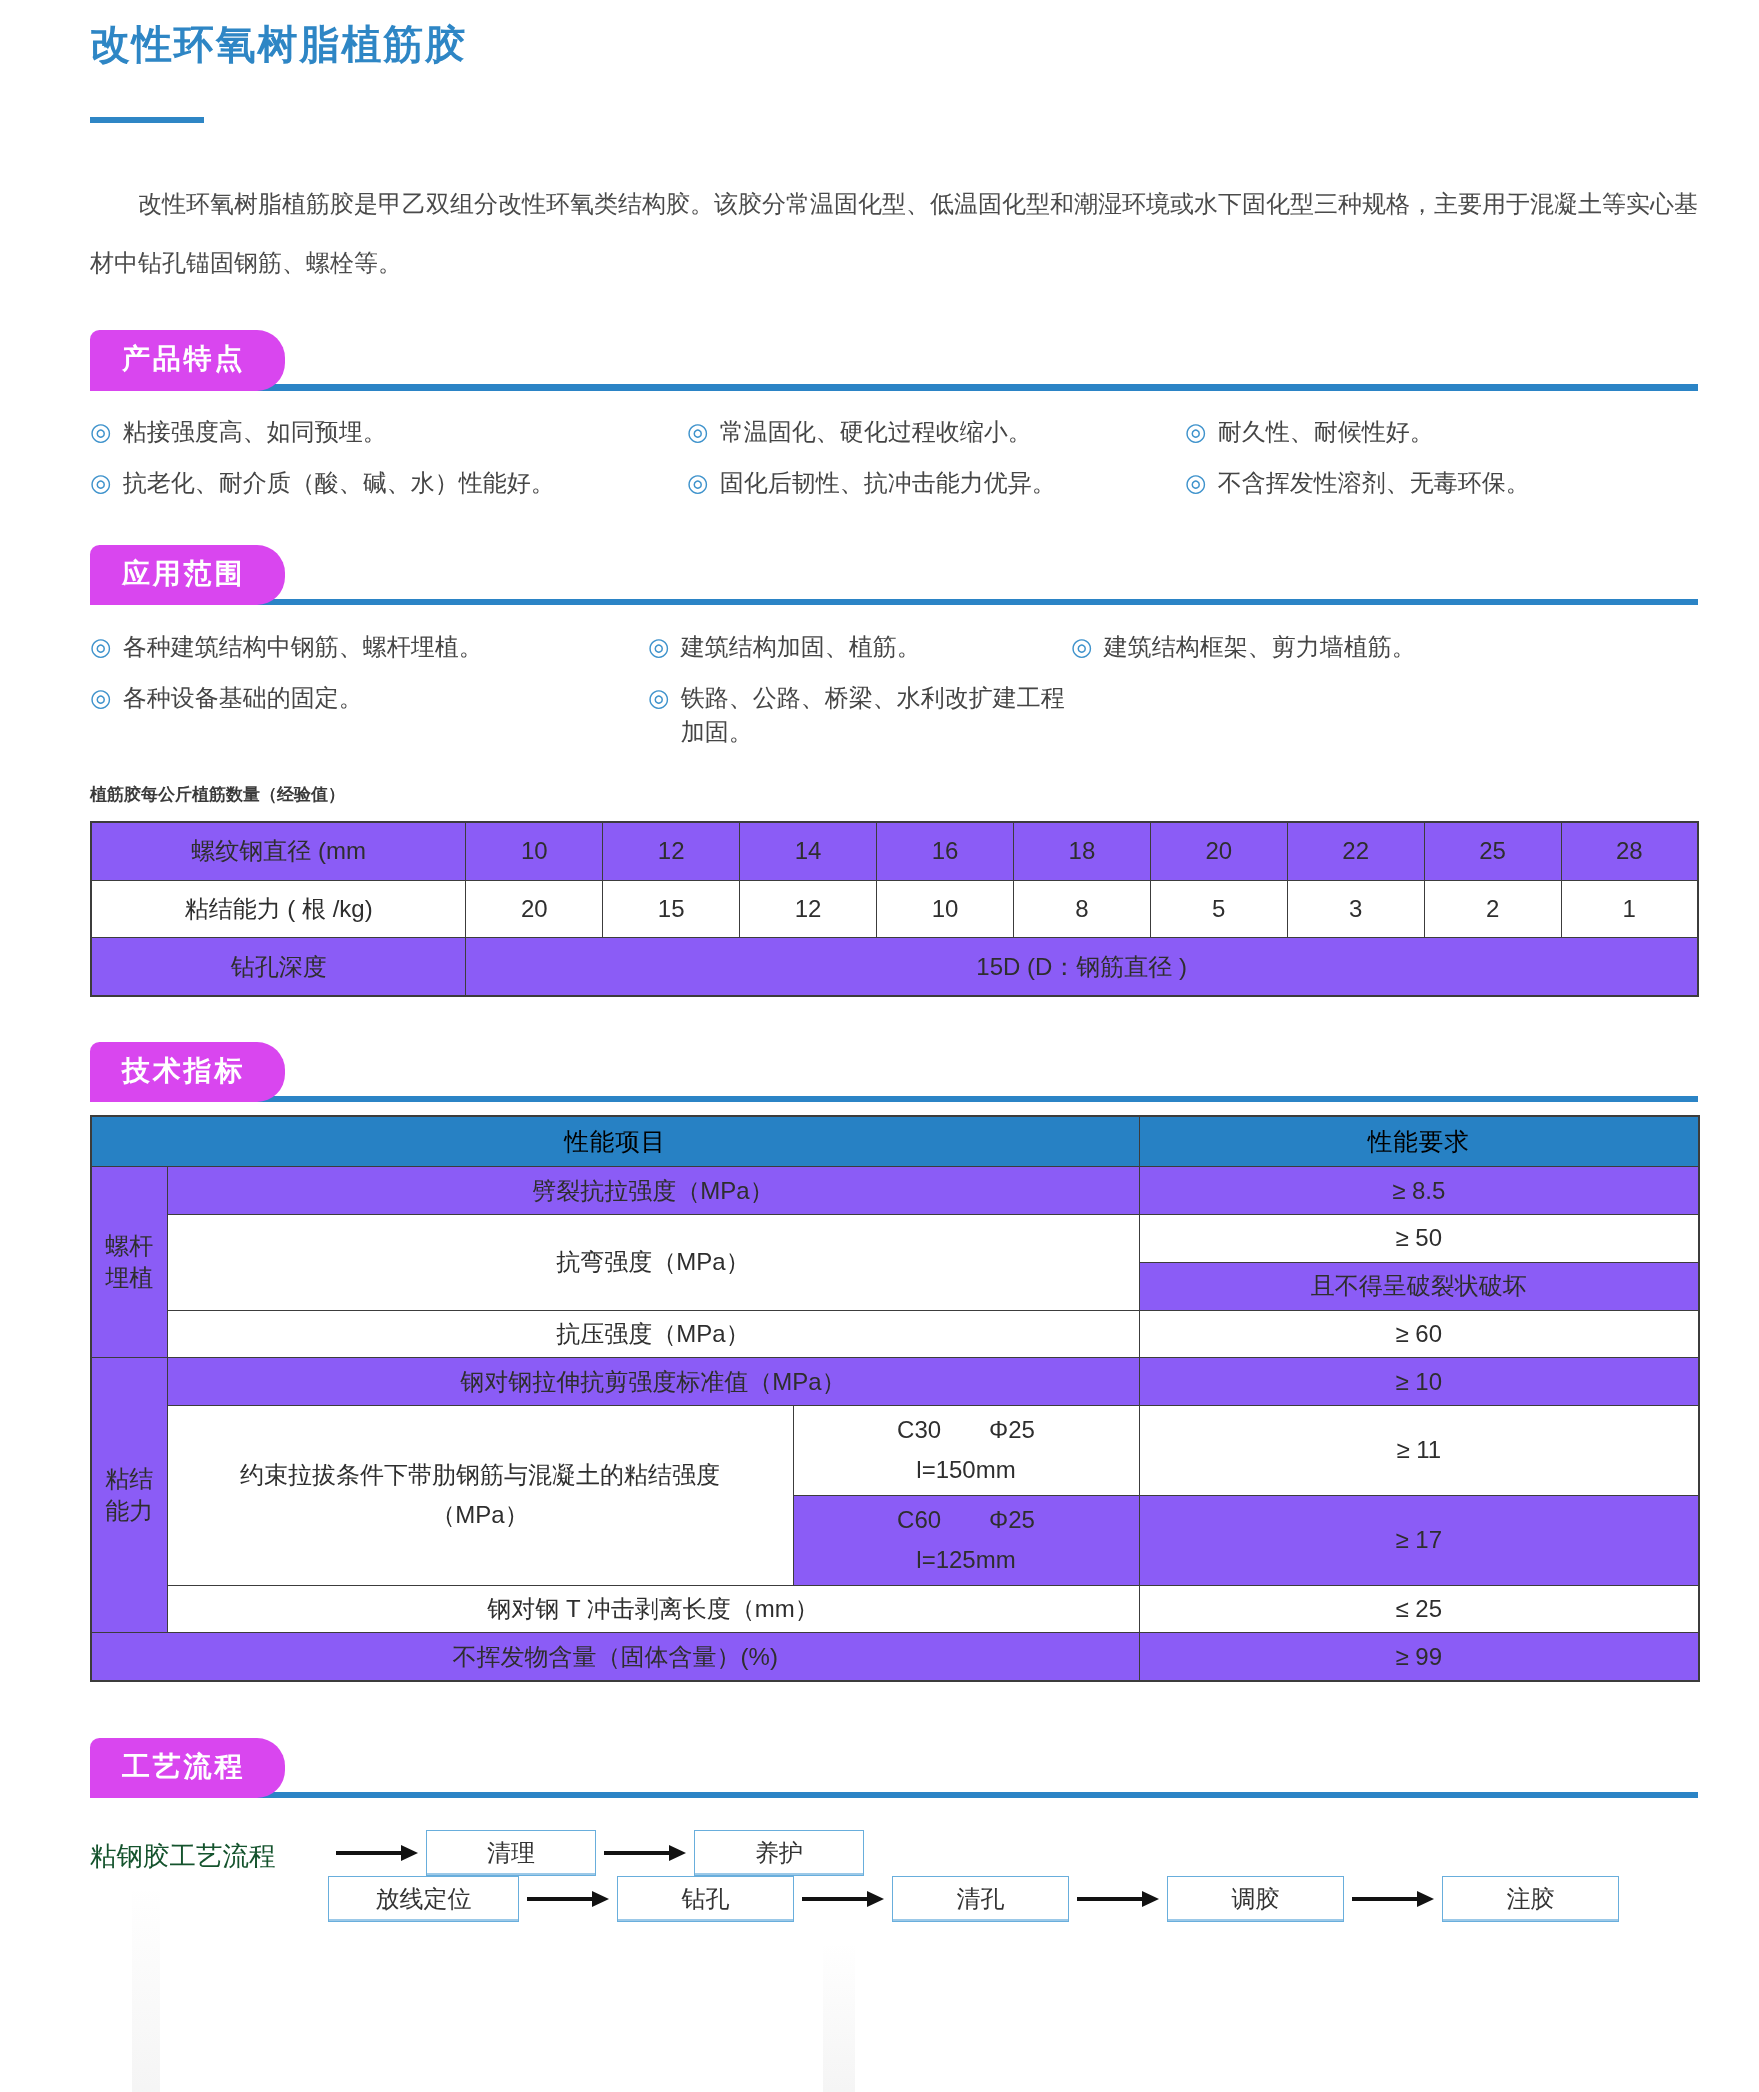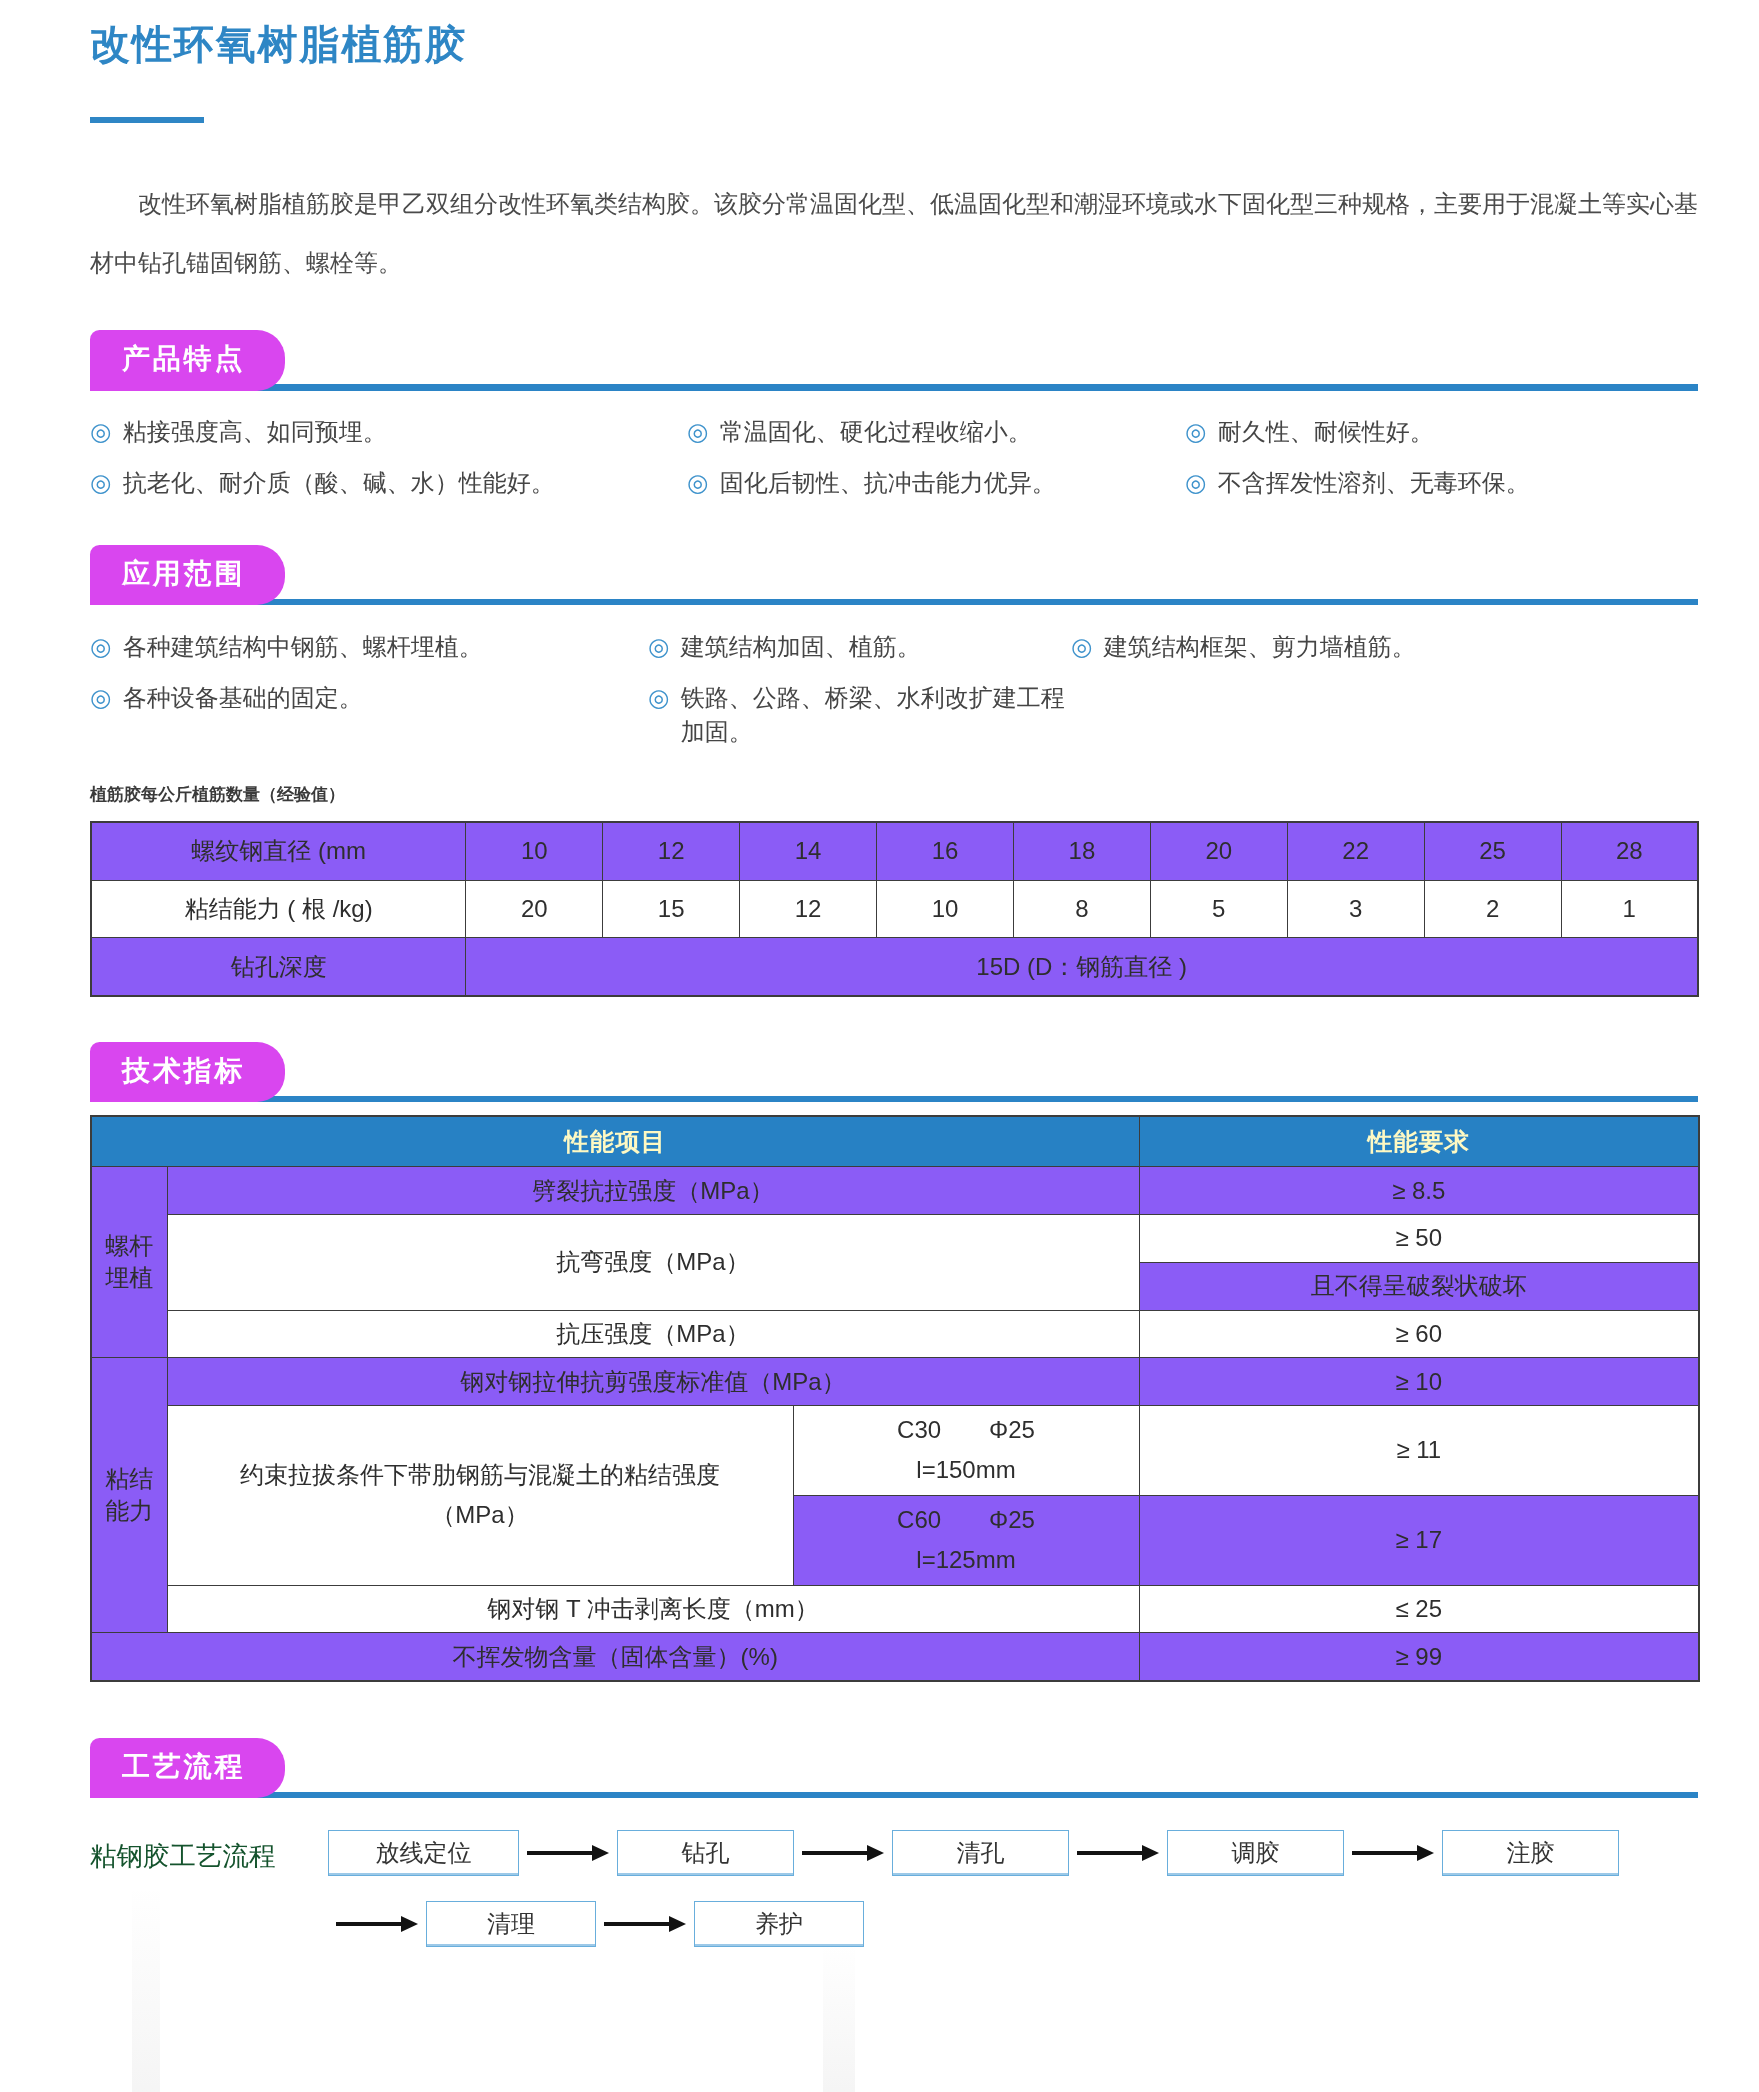--- a/index.html
+++ b/index.html
@@ -36,21 +36,21 @@
   table{border-collapse:collapse;table-layout:fixed;width:1609px;font-size:24px;color:#2e2e2e;text-align:center;}
   td,th{border:1.9px solid #3c3c3c;padding:1.9px 5.7px;}
   table{border:2.8px solid #3c3c3c;}
   .gray{background:#8b5cf6;}
   .dosage{margin-top:15px;}
   .dosage td{height:53px;}
   .dosage .lbl{width:362px;}
 
   .tech-note{margin:30px 0 0 0;font-size:24px;color:#3f3f3f;text-align:center;width:1609px;}
   .tech{margin-top:13.2px;}
-  .tech th{background:#2781C4;color:#fef9c3;font-weight:bold;height:45px;font-size:24.6px;letter-spacing:0.9px;}
+  .tech th{background:#2781C4;color:#000000;font-weight:normal;height:45px;font-size:24.6px;letter-spacing:0.9px;}
   .tech td{height:43px;}
   .tech td.tall{height:85px;}
   .tech .grp{width:72px;padding:0 5.7px;line-height:32px;}
   .pre{white-space:pre-line;line-height:40px;}
 
   
   .flow-wrap{position:relative;margin-top:32px;height:161px;}
   .flow-subtitle{position:absolute;left:0;top:7.6px;font-size:26.5px;color:#14532d;}
   .flow-row{display:flex;align-items:center;margin-left:238px;}
   .flow-row.second{margin-top:24.6px;}
@@ -229,20 +229,32 @@
     </tr>
   </tbody>
     </table>
 
   <div class="section-bar mt58">
     <div class="rule"></div>
     <div class="section-badge">工艺流程</div>
   </div>
   <div class="flow-wrap">
     <div class="flow-subtitle">粘钢胶工艺流程</div>
+    <div class="flow-row second">
+      <div class="flow-arrow">
+          <span class="shaft"></span>
+          <span class="head"></span>
+        </div>
+      <div class="flow-box w177">清理</div>
+      <div class="flow-arrow">
+          <span class="shaft"></span>
+          <span class="head"></span>
+        </div>
+      <div class="flow-box w177">养护</div>
+    </div>
     <div class="flow-row">
       <div class="flow-box w200">放线定位</div>
       <div class="flow-arrow">
           <span class="shaft"></span>
           <span class="head"></span>
         </div>
       <div class="flow-box w185">钻孔</div>
       <div class="flow-arrow">
           <span class="shaft"></span>
           <span class="head"></span>
@@ -252,31 +264,19 @@
           <span class="shaft"></span>
           <span class="head"></span>
         </div>
       <div class="flow-box w185">调胶</div>
       <div class="flow-arrow">
           <span class="shaft"></span>
           <span class="head"></span>
         </div>
       <div class="flow-box w185">注胶</div>
     </div>
-    <div class="flow-row second">
-      <div class="flow-arrow">
-          <span class="shaft"></span>
-          <span class="head"></span>
-        </div>
-      <div class="flow-box w177">清理</div>
-      <div class="flow-arrow">
-          <span class="shaft"></span>
-          <span class="head"></span>
-        </div>
-      <div class="flow-box w177">养护</div>
-    </div>
   </div>
 
 </div>
 
 <div class="watermark wm1"></div>
 <div class="watermark wm2"></div>
 
 
 </body></html>

